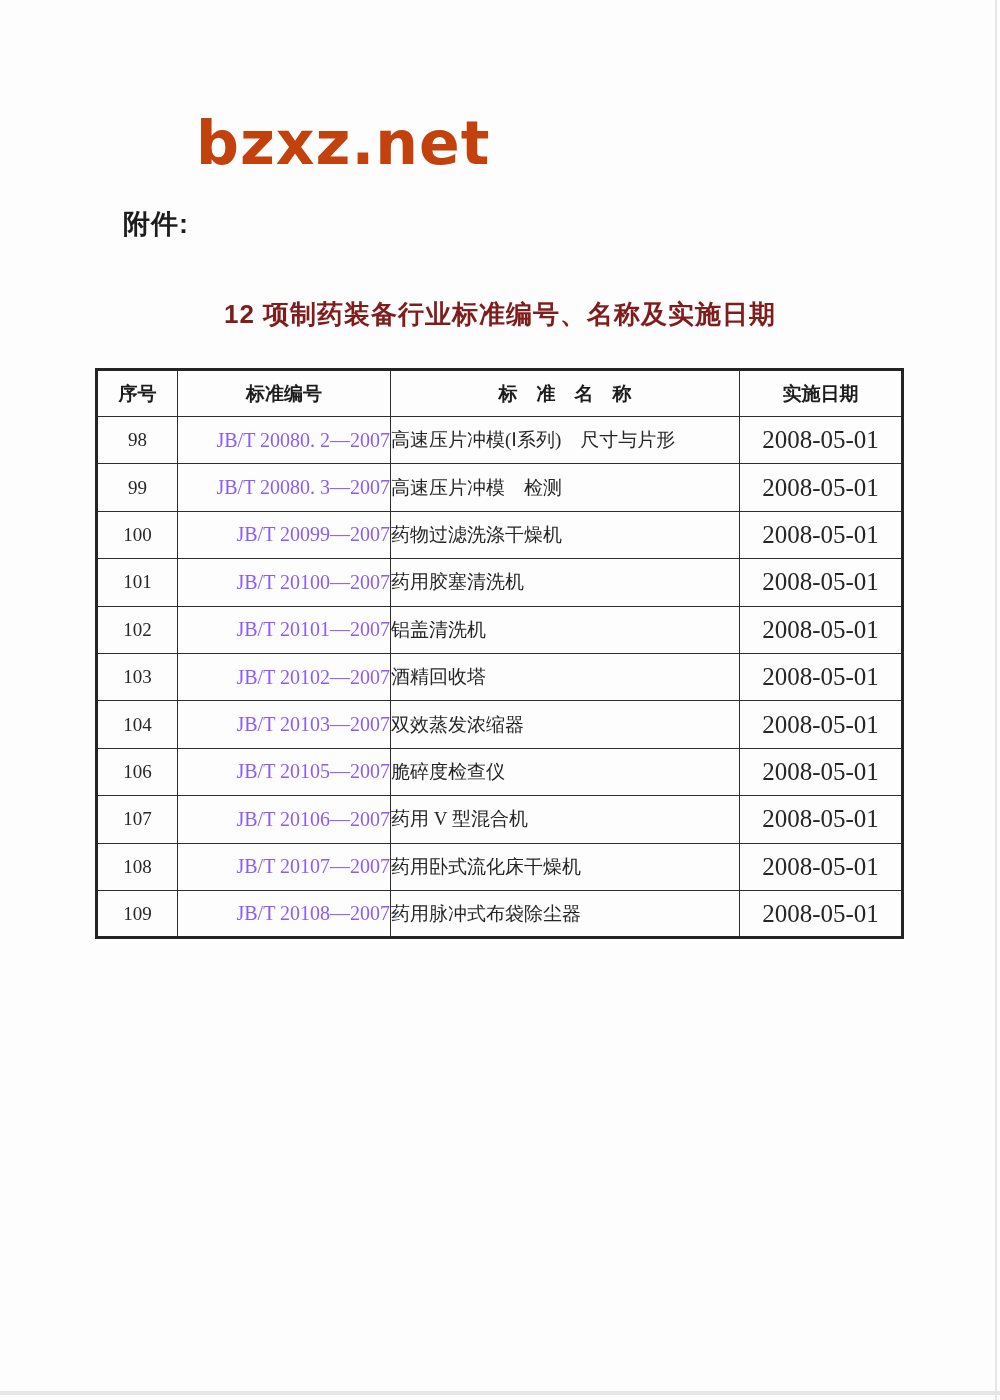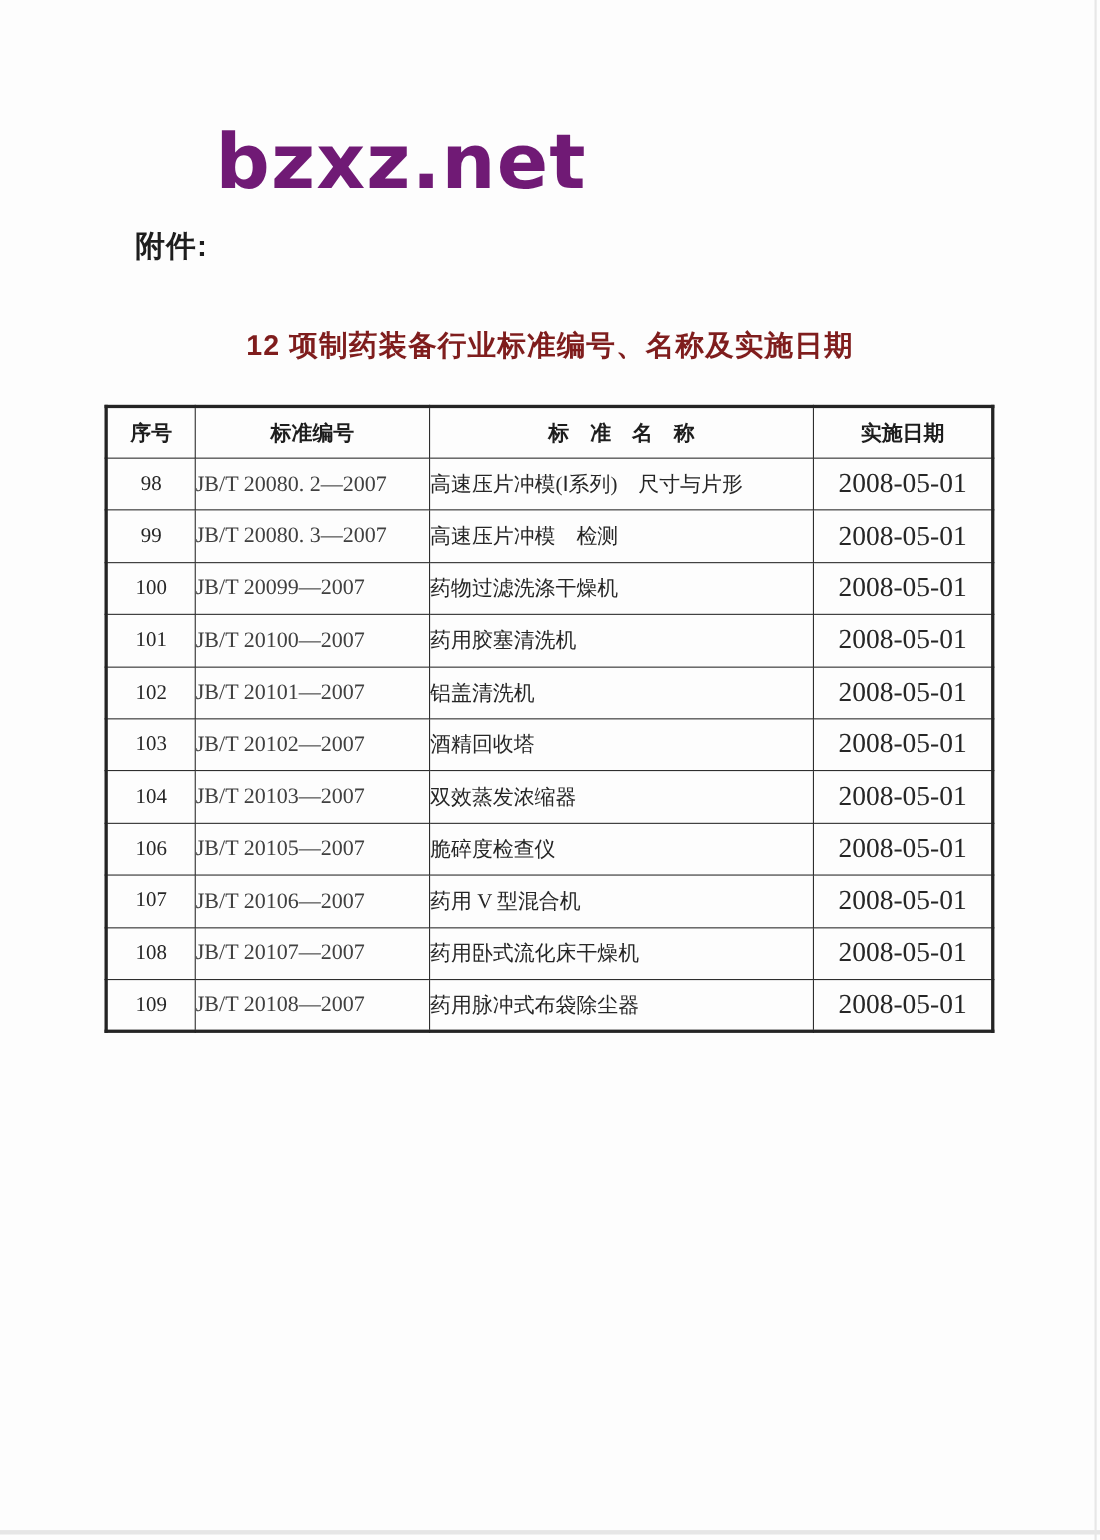--- a/index.html
+++ b/index.html
@@ -19,23 +19,23 @@
     position: absolute;
     inset: 0;
     background: #fdfdfd;
   }
   .watermark {
     position: absolute;
     left: 196px;
     top: 108px;
     font-family: "DejaVu Sans", sans-serif;
     font-weight: 700;
-    font-size: 69px;
+    font-size: 60px;
     letter-spacing: 1px;
-    color: #701a75;
+    color: #c2410c;
     user-select: none;
     white-space: nowrap;
   }
   .attachment-label {
     position: absolute;
     left: 95px;
     top: 206px;
     font-family: "Liberation Sans", sans-serif;
     font-weight: 700;
     font-size: 27px;
@@ -89,25 +89,25 @@
     vertical-align: middle;
   }
   td.cell-no {
     text-align: center;
     vertical-align: middle;
     font-size: 19px;
     color: #262626;
     border-radius: 17px;
   }
   td.cell-code {
-    text-align: left;
+    text-align: right;
     vertical-align: middle;
     padding-left: 16px;
     font-size: 20px;
-    color: #404040;
+    color: #8b5cf6;
   }
   td.cell-name {
     text-align: left;
     vertical-align: middle;
     padding-left: 12px;
     font-size: 19px;
     color: #262626;
     margin-left: 48px;
   }
   td.cell-date {

